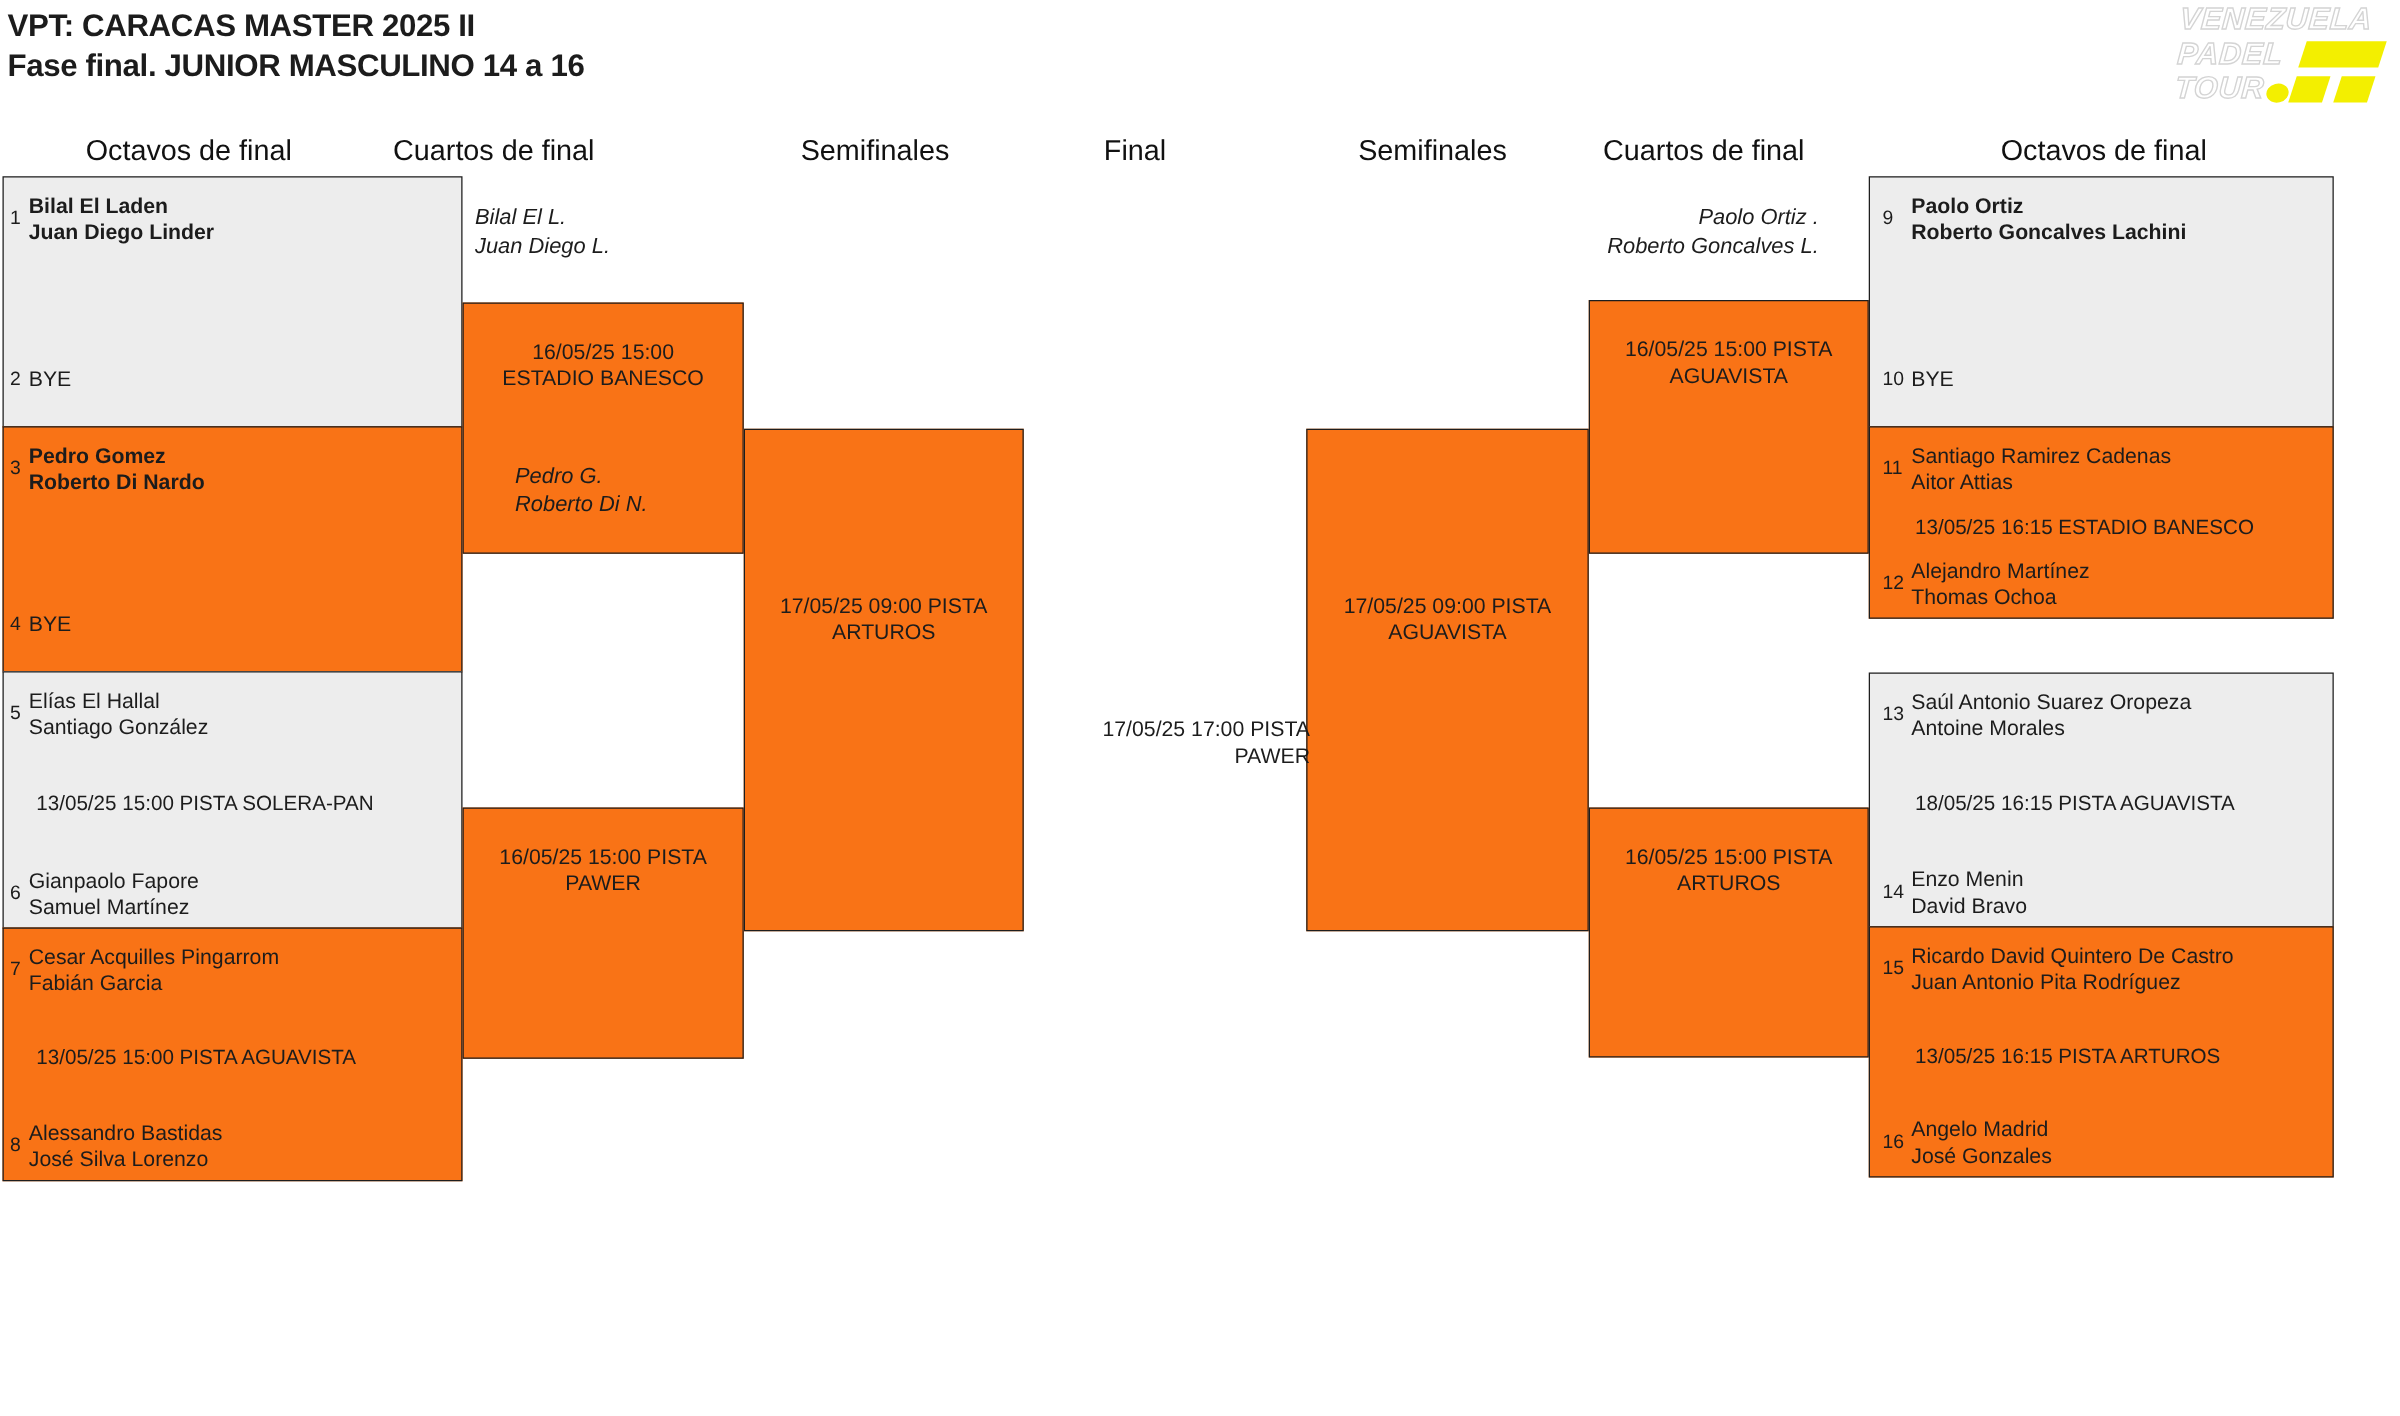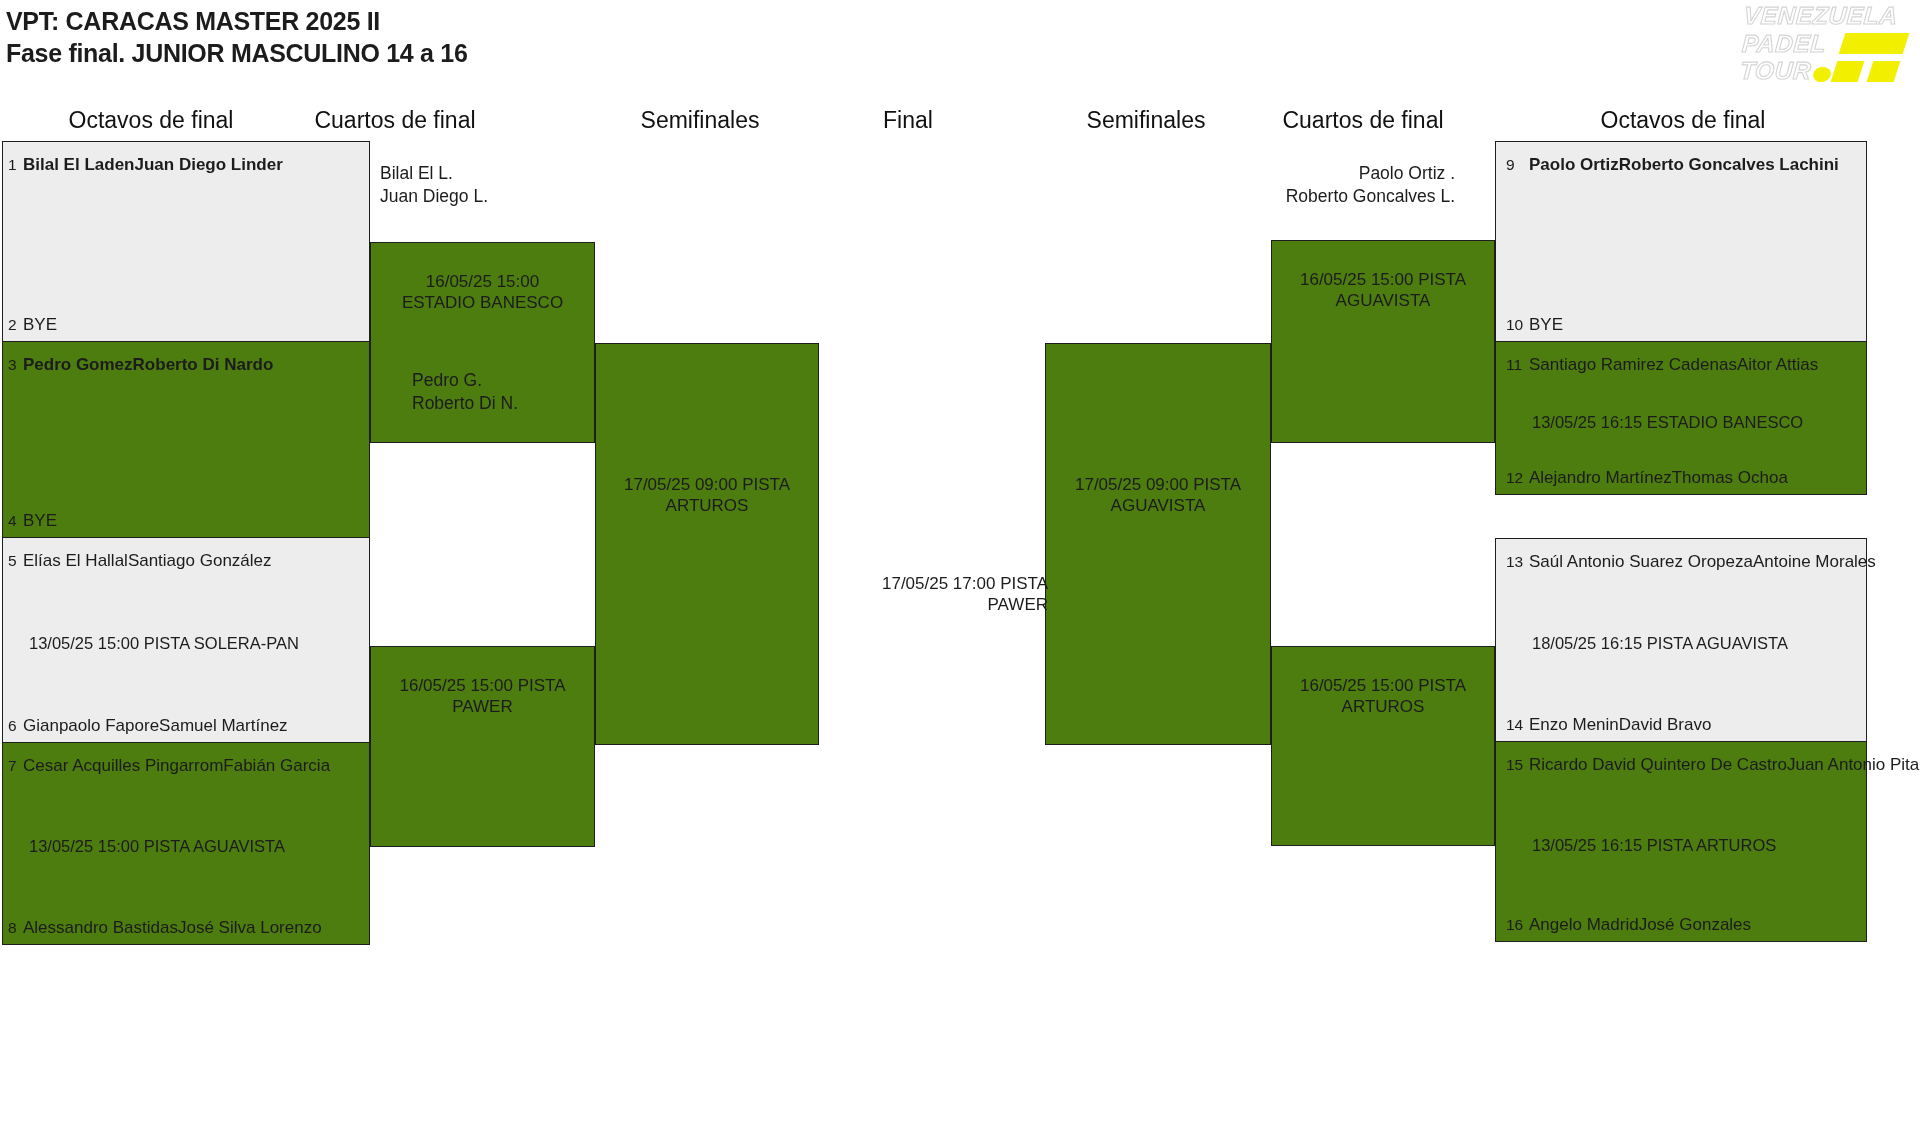--- a/index.html
+++ b/index.html
@@ -20,21 +20,21 @@
   .lg-bar3{left:1870px;top:61px;width:27px;height:21px;}
   .lg-dot{position:absolute;left:1813px;top:67px;width:18px;height:15px;background:#F3EF00;
           border-radius:50%;transform:rotate(-14deg);}
 
   
   .rh{position:absolute;top:107px;transform:translateX(-50%);font-size:23px;color:#111;white-space:nowrap;}
   .rh1{left:151px;} .rh2{left:395px;} .rh3{left:700px;} .rh4{left:908px;}
   .rh5{left:1146px;} .rh6{left:1363px;} .rh7{left:1683px;}
 
   
-  .box{position:absolute;border:1px solid #1e1e1e;background:#4d7c0f;box-sizing:border-box;}
+  .box{position:absolute;border:1px solid #1e1e1e;background:#f97316;box-sizing:border-box;}
   .box.gray{background:#ededed;}
 
   
   .ol1{left:2px;top:141px;width:368px;height:201px;}
   .ol2{left:2px;top:341px;width:368px;height:197px;}
   .ol3{left:2px;top:537px;width:368px;height:206px;}
   .ol4{left:2px;top:742px;width:368px;height:203px;}
   .or1{left:1495px;top:141px;width:372px;height:201px;}
   .or2{left:1495px;top:341px;width:372px;height:154px;}
   .or3{left:1495px;top:538px;width:372px;height:204px;}
@@ -49,35 +49,35 @@
   .sr {left:1045px;top:343px;width:226px;height:402px;}
 
   
   .team{position:absolute;left:0;right:4px;display:flex;}
   .team.top{top:12px;}
   .team.bot{bottom:6px;}
   .seed{flex:0 0 20px;padding-left:5px;box-sizing:border-box;font-size:15.5px;
         display:flex;align-items:center;color:#1c1c1c;}
   .oct.right .seed{flex:0 0 33px;padding-left:10px;}
   .team.bye .seed{align-items:flex-start;line-height:21px;}
-  .names{display:flex;flex-direction:row;min-width:0;}
+  .names{display:flex;flex-direction:column;min-width:0;}
   .nm{display:block;height:21px;font-size:17px;line-height:21px;white-space:nowrap;}
   .winner .nm{font-weight:700;}
 
   
   .osched{position:absolute;left:26px;top:47%;font-size:16.5px;white-space:nowrap;}
   .oct.right .osched{left:36px;}
 
   
   .bsched{position:absolute;top:28px;left:0;right:0;text-align:center;}
   .sf .bsched{top:130px;}
   .bl{display:block;font-size:17px;line-height:21px;white-space:nowrap;}
 
   
-  .wnames{position:absolute;}
+  .wnames{position:absolute;font-style:italic;}
   .wnames .nm{height:23px;line-height:23px;font-size:17.5px;}
   .wn-l1t{left:380px;top:162px;}
   .wn-l1b{left:380px;top:369px;margin-left:32px;}
   .wn-r1t{left:1255px;top:162px;width:200px;text-align:right;}
 
   
   .final-label{position:absolute;left:828px;top:573px;width:220px;text-align:right;}
 </style>
 </head>
 <body>

